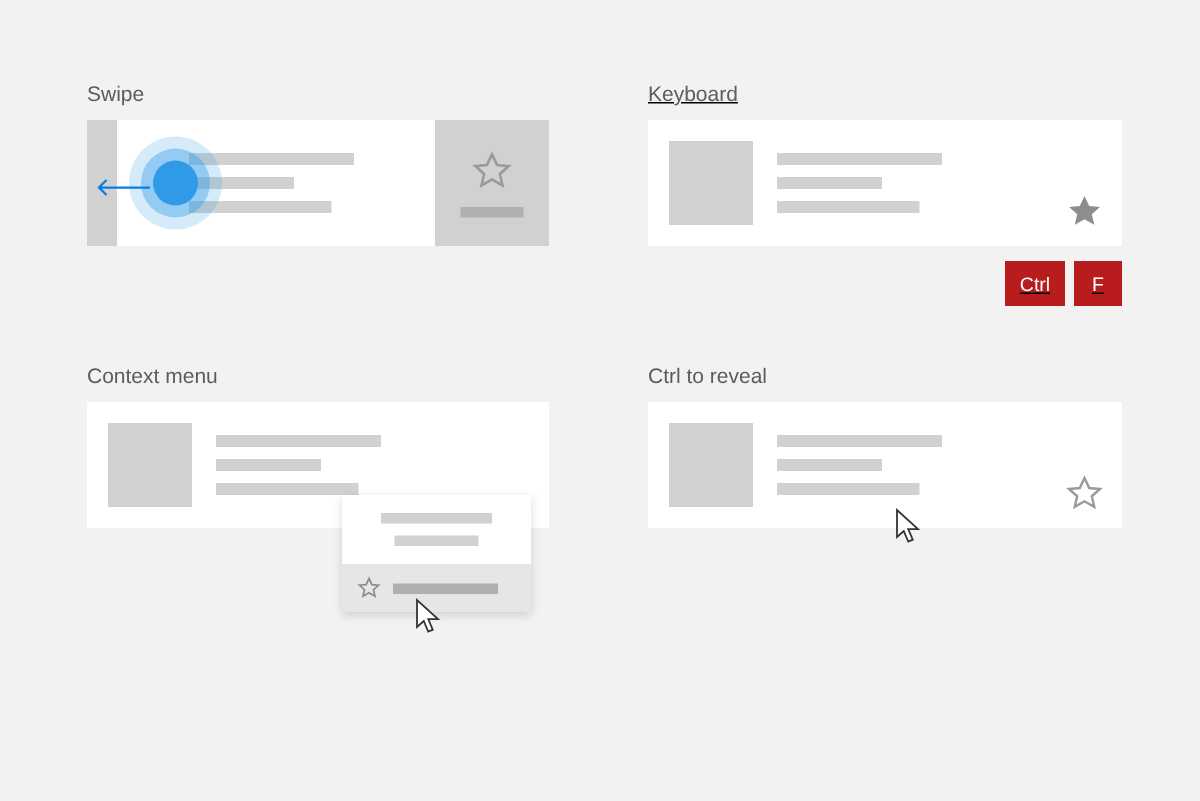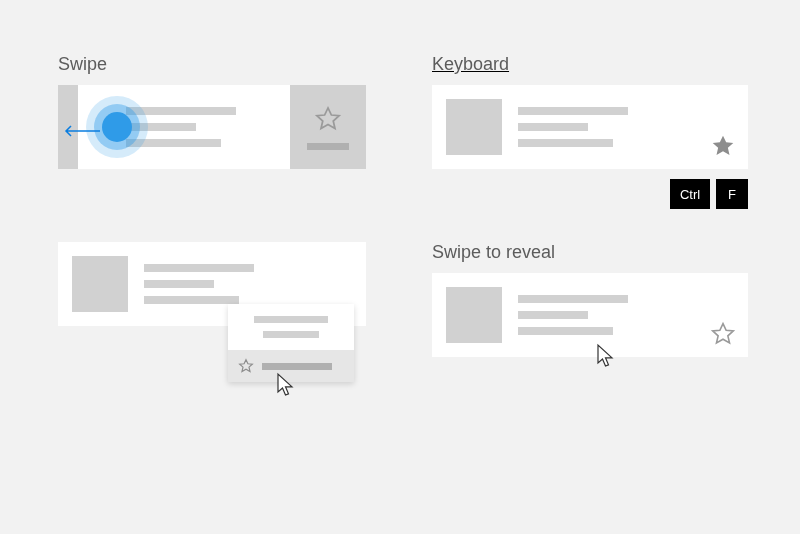--- a/index.html
+++ b/index.html
@@ -7,21 +7,21 @@
       font-family: "Segoe UI", -apple-system, sans-serif;
       background: #f2f2f2;
       width: 800px;
       height: 534px;
       position: relative;
     }
     .section {
       position: absolute;
     }
     .section-label {
-      font-size: 18px;
+      font-size: 14px;
       color: #5c5c5c;
       margin-bottom: 10px;
       font-weight: 400;
     }
     .card {
       background: #fff;
       display: flex;
       align-items: center;
       padding: 14px 14px;
       position: relative;
@@ -95,21 +95,21 @@
     
     .keyboard-sec { left: 432px; top: 54px; width: 316px; text-decoration: underline; }
     .key-card { width: 316px; }
     .key-row {
       display: flex;
       justify-content: flex-end;
       gap: 6px;
       margin-top: 10px;
     }
     .key {
-      background: #000000;
+      background: #b91c1c;
       color: #fff;
       font-size: 13px;
       height: 30px;
       display: flex;
       align-items: center;
       justify-content: center;
     }
     .key.ctrl { width: 40px; }
     .key.f { width: 32px; }
     .star-filled { right: 12px; bottom: 10px; }
@@ -208,20 +208,21 @@
         </svg>
     </div>
   </div>
   <div class="key-row">
     <div class="key ctrl">Ctrl</div>
     <div class="key f">F</div>
   </div>
 </div>
 
 <div class="section context-sec">
+  <div class="section-label">Context menu</div>
   <div style="position:relative;">
     <div class="card ctx-card">
       <div class="thumb"></div>
       <div class="lines">
         <div class="line w1"></div>
         <div class="line w2"></div>
         <div class="line w3"></div>
       </div>
     </div>
     <div class="context-menu">
@@ -238,21 +239,21 @@
     </div>
     <div class="cursor-ctx">
       <svg width="20" height="26" viewBox="0 0 20 26">
           <path fill="#fff" stroke="#333" stroke-width="1.2" d="M2 2l0 18 4.5-4 3 7 3-1.2-3-7 6.5 0z"></path>
         </svg>
     </div>
   </div>
 </div>
 
 <div class="section hover-sec">
-  <div class="section-label">Swipe to reveal</div>
+  <div class="section-label">Ctrl to reveal</div>
   <div style="position:relative;">
     <div class="card hvr-card">
       <div class="thumb"></div>
       <div class="lines">
         <div class="line w1"></div>
         <div class="line w2"></div>
         <div class="line w3"></div>
       </div>
       <div class="star-outline star-hover-outline">
         <svg class="star-svg" width="26" height="26" viewBox="0 0 24 24">

